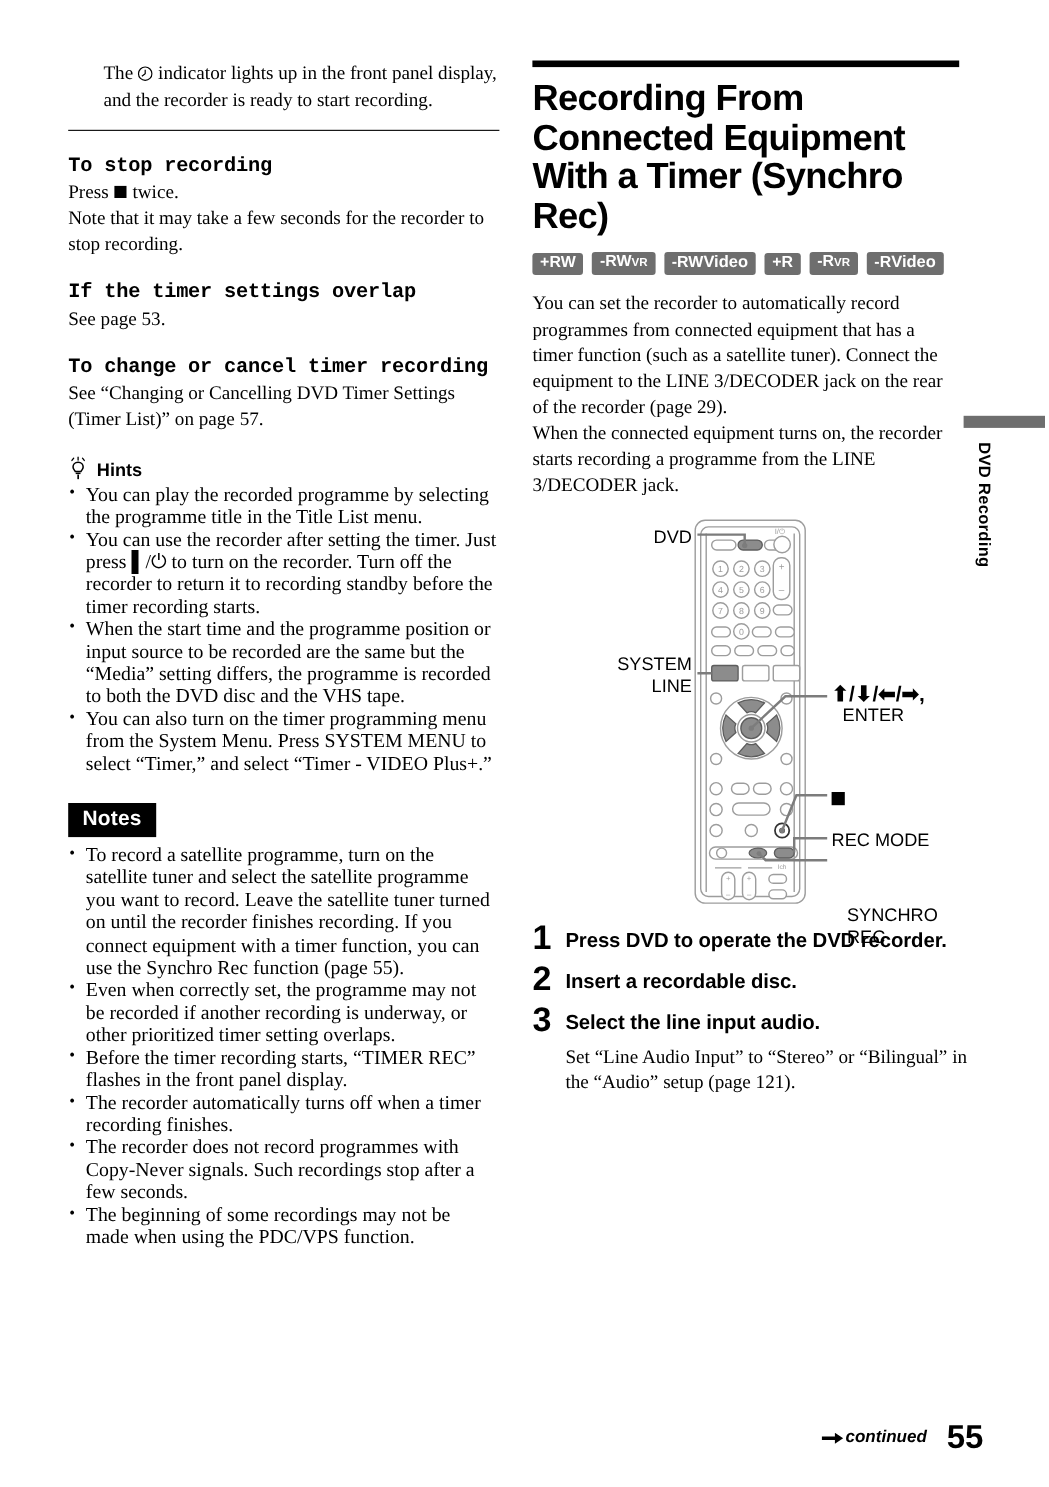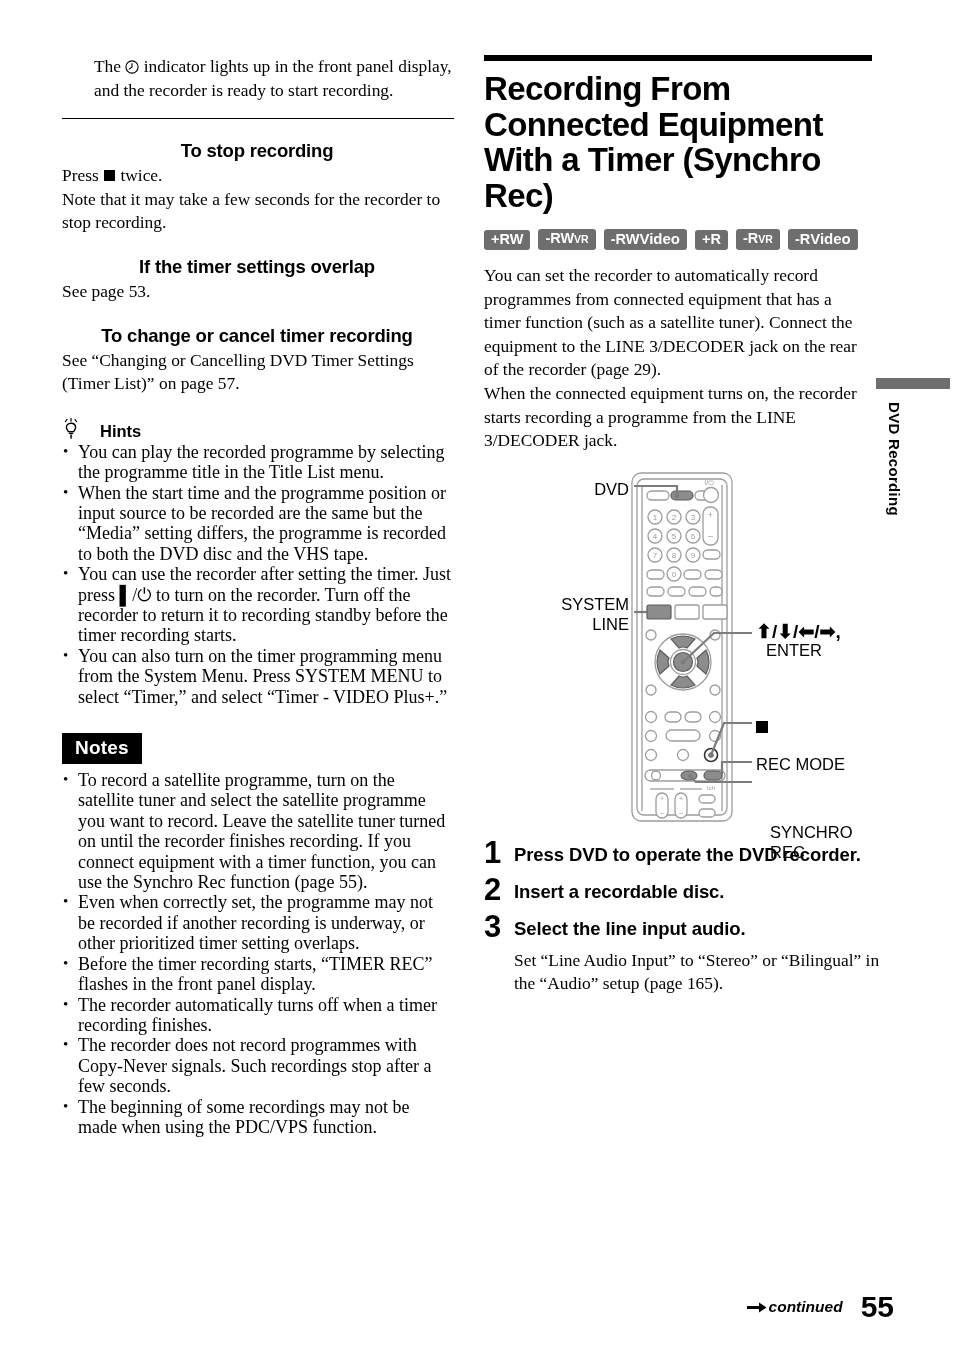--- a/index.html
+++ b/index.html
@@ -17,25 +17,24 @@
   }
 
   .body-txt {
     font-family: "Liberation Serif", serif;
     font-size: 17.4px;
     line-height: 23.6px;
     text-align: left;
   }
 
   .head-bold {
-    font-family: Liberation Sans, sans-serif;
+    font-family: Liberation Mono, monospace;
     font-weight: bold;
     font-size: 18.5px;
     letter-spacing: -0.2px;
-    text-align: center;
   }
 
   
   #left-col {
     position: absolute;
     left: 62px;
     top: 55px;
     width: 390px;
   }
 
@@ -70,21 +69,21 @@
     position: absolute;
     left: 1px;
     top: -1px;
     font-size: 15px;
   }
 
   
   #hints-head {
     display: flex;
     align-items: flex-end;
-    gap: 20px;
+    gap: 8px;
     margin-top: 22px;
     margin-bottom: 2px;
   }
   .bulb {
     width: 18px; height: 22px; position: relative; display:inline-block;
   }
   .bulb svg { display:block; }
   #hints-label {
     font-family: "Liberation Sans", sans-serif;
     font-weight: bold;
@@ -308,22 +307,22 @@
         <path d="M5 1.5 L3.4 3.6 M9 0.4 L9 3.2 M13 1.5 L14.6 3.6" stroke="#000" stroke-width="1.2" fill="none" stroke-linecap="round"></path>
         <path d="M9 5.2 C6 5.2 4.4 7.3 4.4 9.5 C4.4 11.4 5.8 12.3 6.4 13.6 L11.6 13.6 C12.2 12.3 13.6 11.4 13.6 9.5 C13.6 7.3 12 5.2 9 5.2 Z" fill="none" stroke="#000" stroke-width="1.4"></path>
         <rect x="6.8" y="14.6" width="4.4" height="1.4" fill="#000"></rect>
         <rect x="8.3" y="16.4" width="1.5" height="4.2" fill="#000"></rect>
       </svg>
     </span>
     <span id="hints-label">Hints</span>
   </div>
   <ul class="bullets" id="hints-list">
     <li>You can play the recorded programme by selecting the programme title in the Title List menu.</li>
+    <li>You can use the recorder after setting the timer. Just press ▌/⏻ to turn on the recorder. Turn off the recorder to return it to recording standby before the timer recording starts.</li>
     <li>When the start time and the programme position or input source to be recorded are the same but the “Media” setting differs, the programme is recorded to both the DVD disc and the VHS tape.</li>
-    <li>You can use the recorder after setting the timer. Just press ▌/⏻ to turn on the recorder. Turn off the recorder to return it to recording standby before the timer recording starts.</li>
     <li>You can also turn on the timer programming menu from the System Menu. Press SYSTEM MENU to select “Timer,” and select “Timer - VIDEO Plus+.”</li>
   </ul>
 
   
   <div id="notes-head">Notes</div>
   <ul class="bullets" id="notes-list">
     <li>To record a satellite programme, turn on the satellite tuner and select the satellite programme you want to record. Leave the satellite tuner turned on until the recorder finishes recording. If you connect equipment with a timer function, you can use the Synchro Rec function (page 55).</li>
     <li>Even when correctly set, the programme may not be recorded if another recording is underway, or other prioritized timer setting overlaps.</li>
     <li>Before the timer recording starts, “TIMER REC” flashes in the front panel display.</li>
     <li>The recorder automatically turns off when a timer recording finishes.</li>
@@ -504,21 +503,21 @@
     <div class="step-txt">Press DVD to operate the DVD recorder.</div>
   </div>
   <div class="step">
     <div class="step-num">2</div>
     <div class="step-txt">Insert a recordable disc.</div>
   </div>
   <div class="step">
     <div class="step-num">3</div>
     <div class="step-txt">Select the line input audio.</div>
   </div>
-  <div id="step3-sub">Set “Line Audio Input” to “Stereo” or “Bilingual” in the “Audio” setup (page 165).</div>
+  <div id="step3-sub">Set “Line Audio Input” to “Stereo” or “Bilingual” in the “Audio” setup (page 121).</div>
 </div>
 
 <div id="side-tab">
   <div id="side-bar"></div>
   <div id="side-label">DVD Recording</div>
 </div>
 
 <div id="footer">
   <span id="cont-arrow">
     <svg width="20" height="13" viewBox="0 0 20 13">

